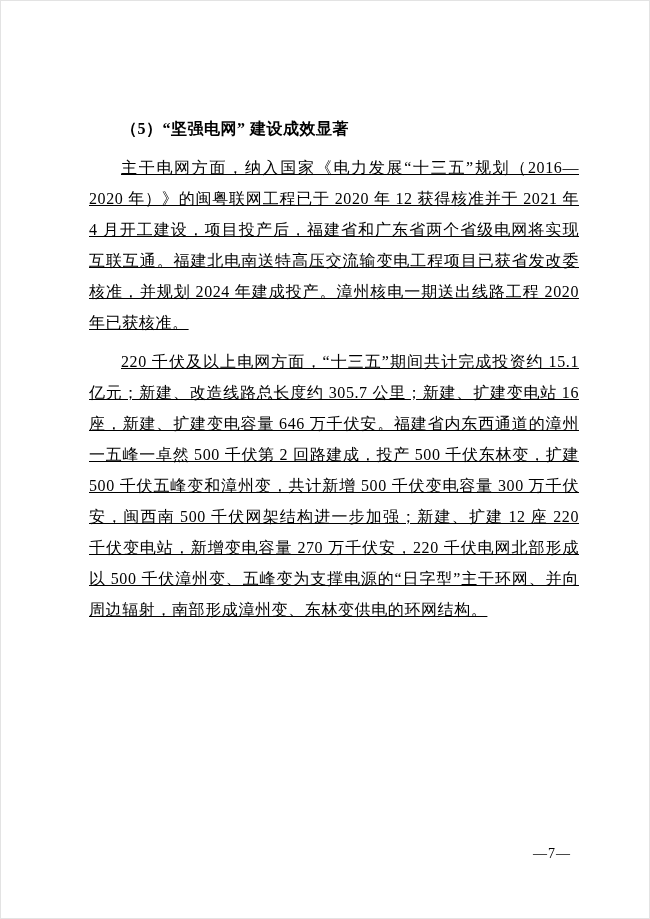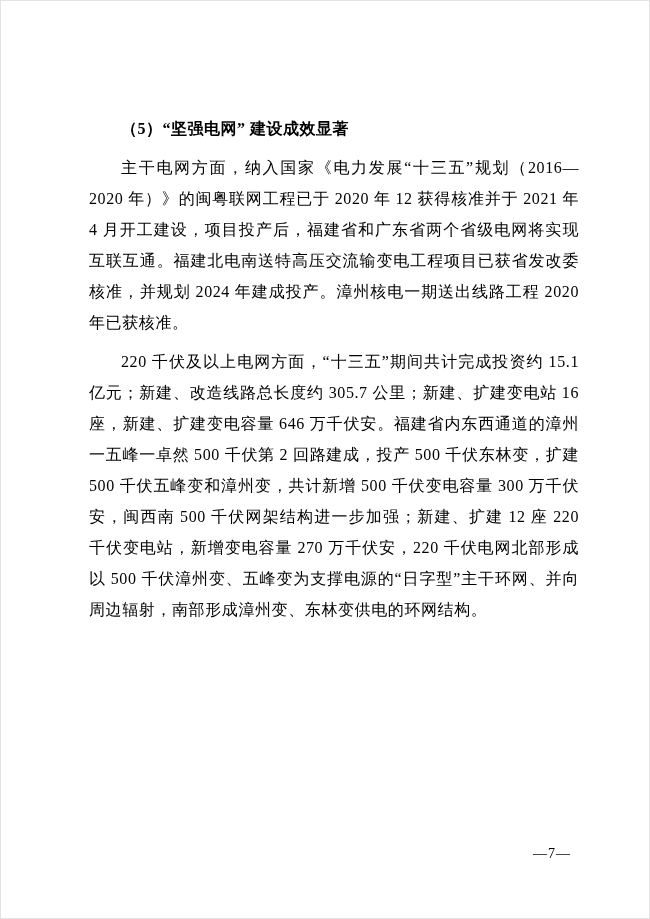--- a/index.html
+++ b/index.html
@@ -33,20 +33,21 @@
     text-indent: 2em;
     letter-spacing: 0.5px;
   }
   .para {
     margin: 8px 0 0 0;
     font-size: 16px;
     line-height: 31px;
     text-indent: 2em;
     text-align: justify;
     letter-spacing: 0.6px;
+    text-decoration: underline;
   }
   .para.last {
     margin-top: 22px;
   }
   .page-number {
     position: absolute;
     right: 78px;
     bottom: 56px;
     font-size: 14px;
     letter-spacing: 1px;

